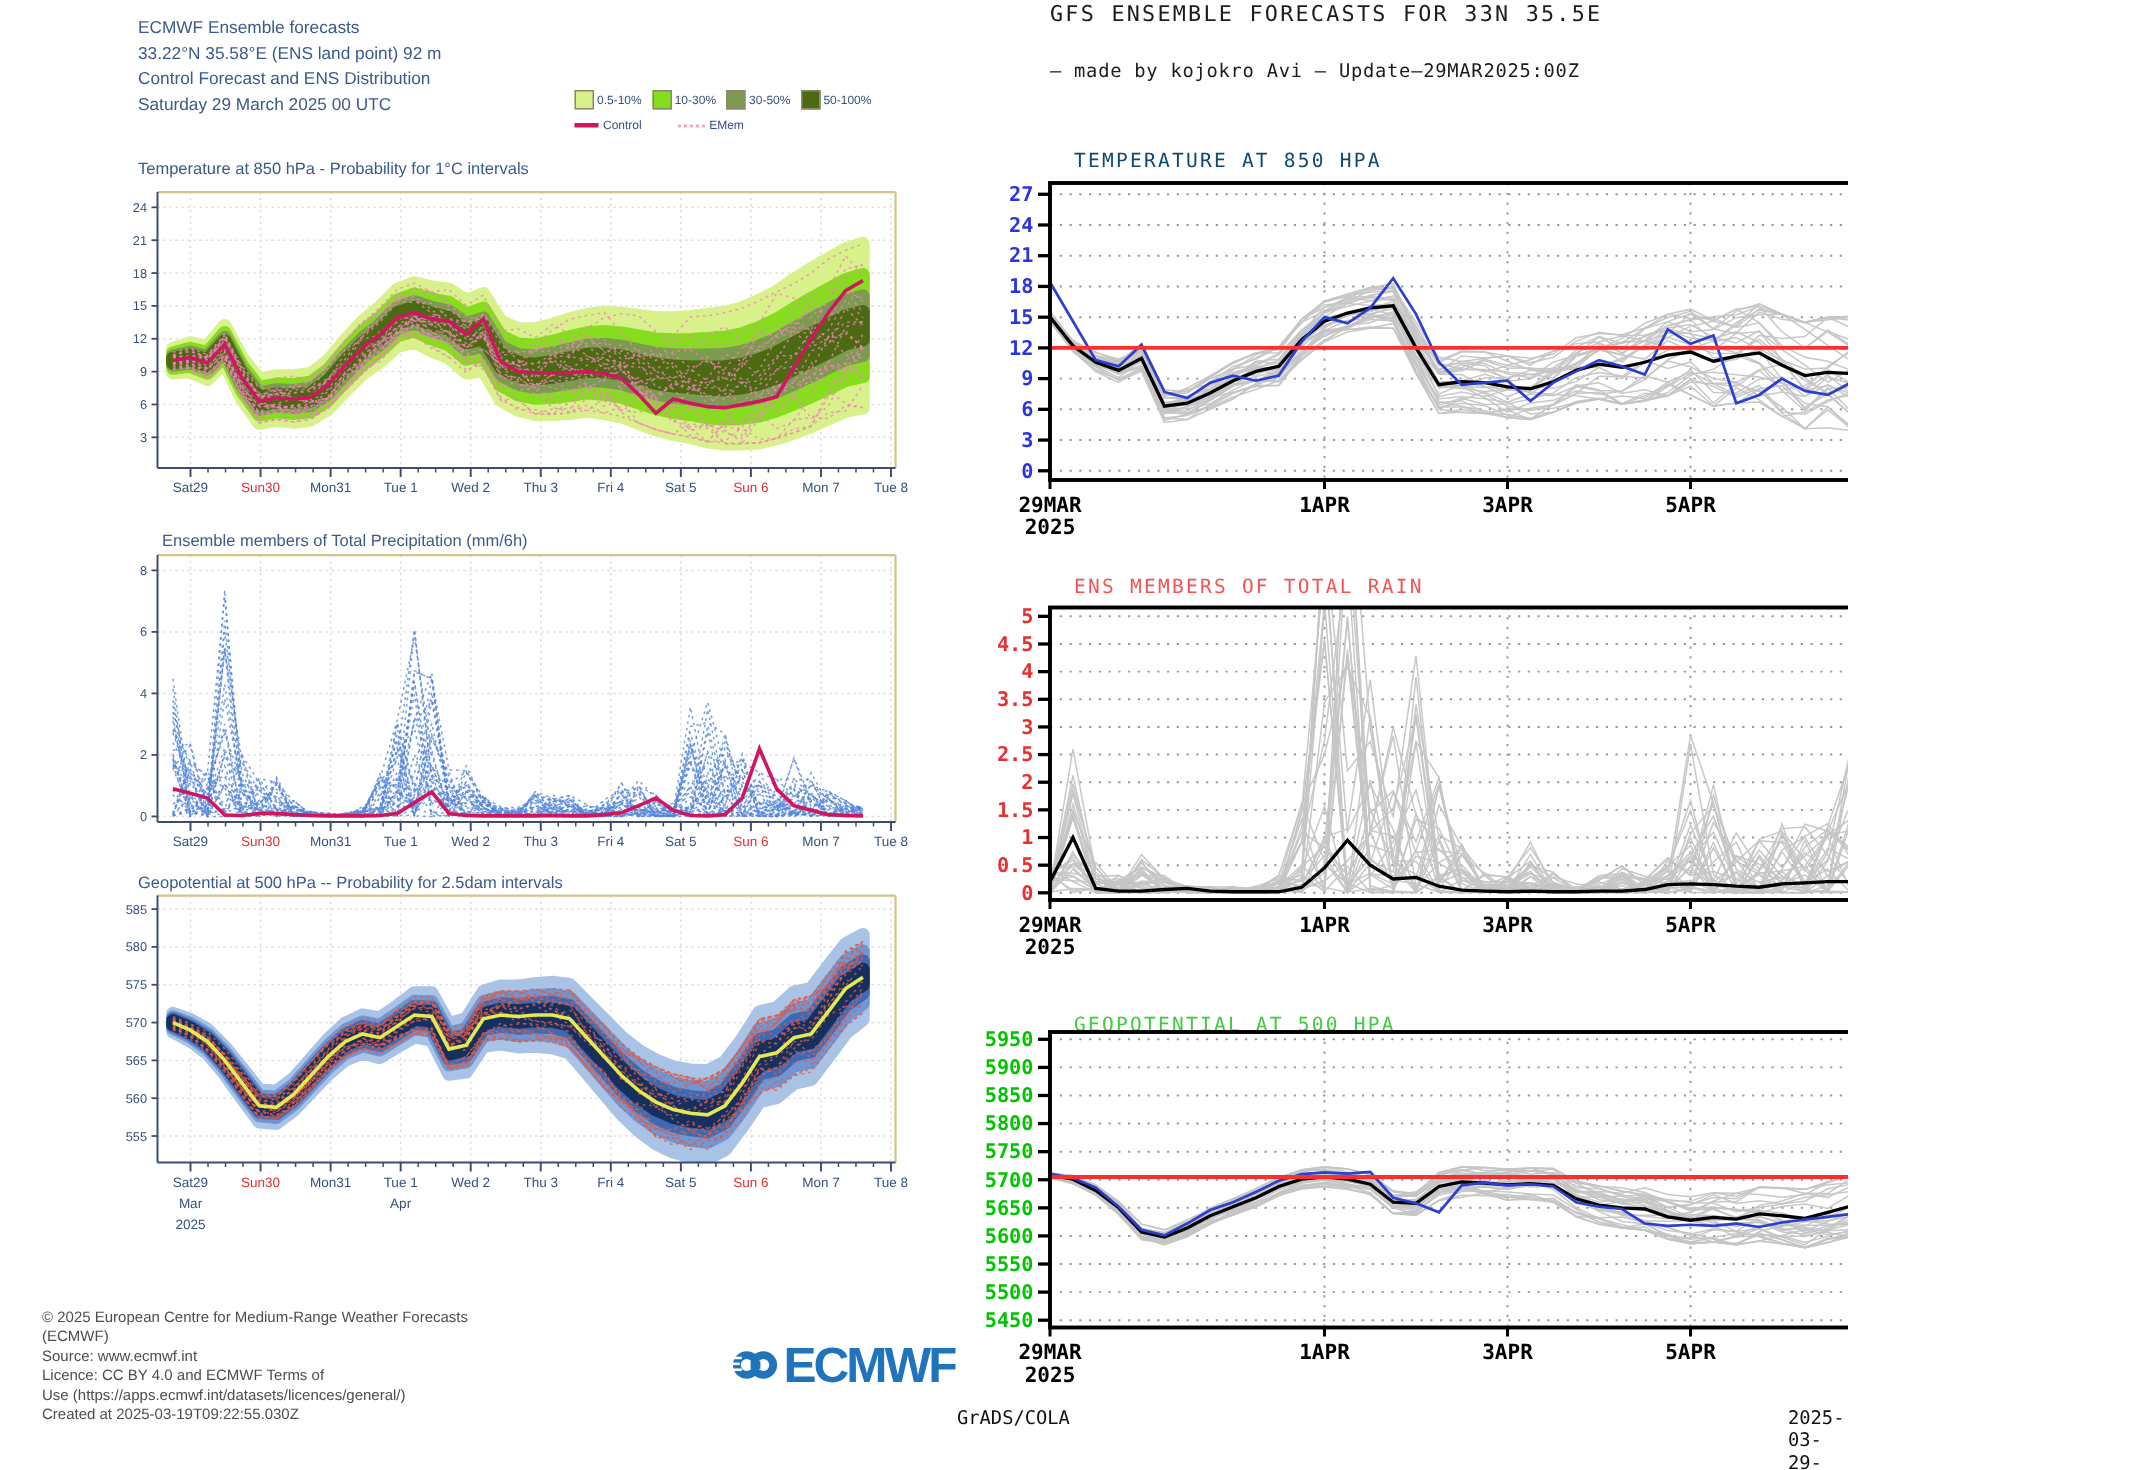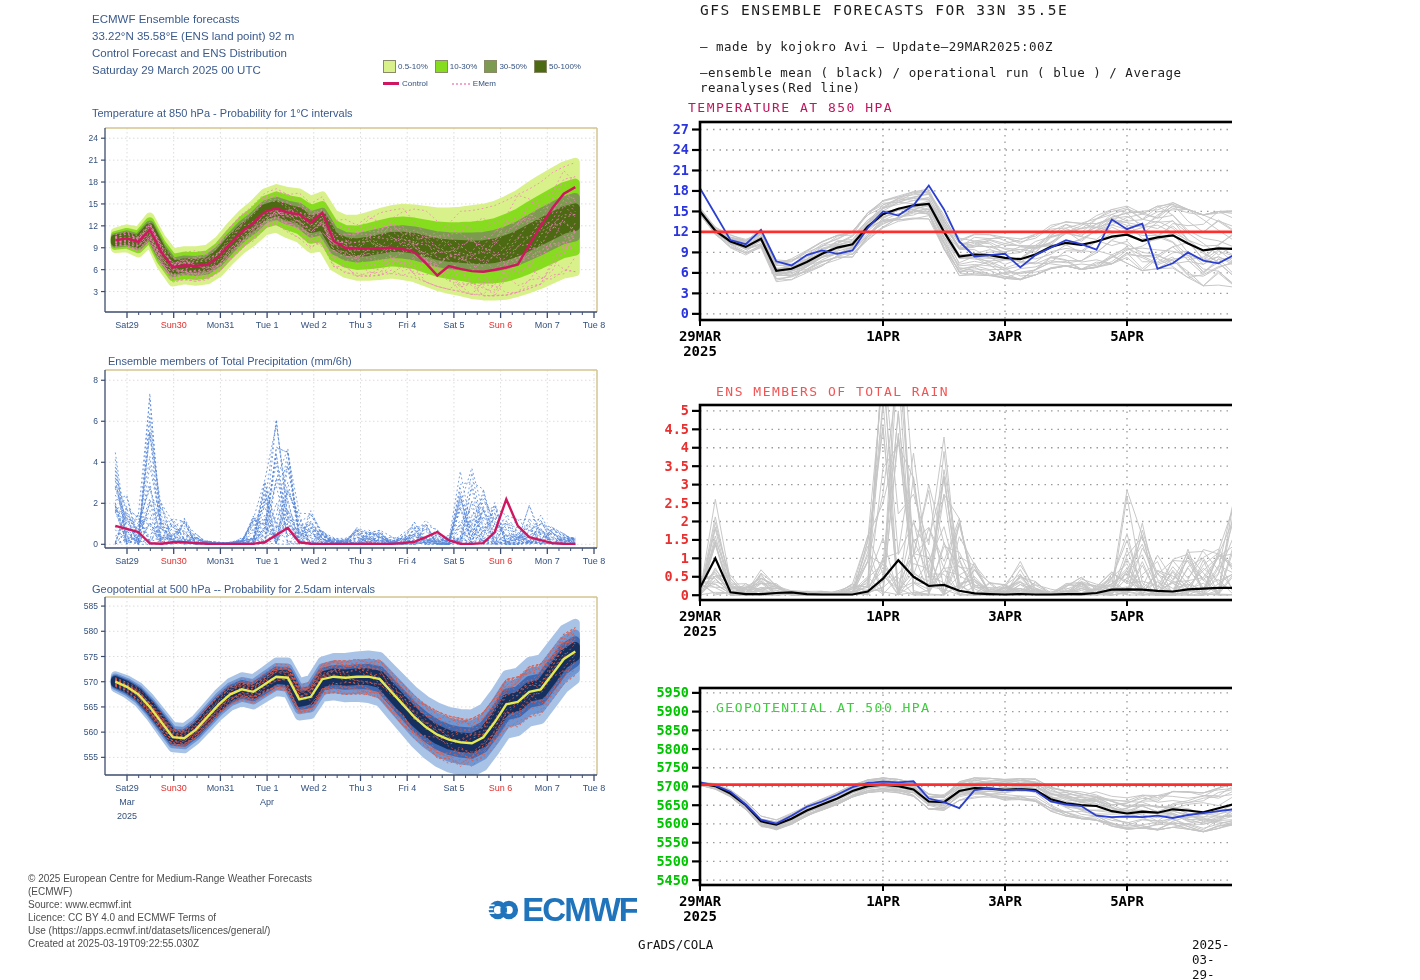--- a/index.html
+++ b/index.html
@@ -19,23 +19,23 @@
   .dsw{width:18px;height:0;border-top:2px dotted #f3a6cd;margin-right:3px;display:inline-block;}
   .lfooter{left:28px;top:872px;font-size:10px;color:#4d4d4d;line-height:13px;width:345px;}
   .logo{left:488px;top:889px;width:149px;height:42px;overflow:hidden;display:flex;align-items:center;color:#1f74bc;}
   .logo-text{font-size:33px;font-weight:bold;letter-spacing:-2px;margin-left:3px;white-space:nowrap;}
   
   .mono{font-family:"DejaVu Sans Mono",monospace;}
   .rtitle{left:700px;top:2px;font-size:14.5px;letter-spacing:1.5px;color:#1c1c1c;}
   .rsub1{left:700px;top:39px;font-size:12.5px;color:#1c1c1c;letter-spacing:0.5px;}
   .rsub2{left:700px;top:65px;font-size:12.5px;color:#1c1c1c;letter-spacing:0.5px;}
   .rct{font-size:13px;letter-spacing:1.5px;}
-  .rct1{left:688px;top:100px;color:#be185d;}
+  .rct1{left:716px;top:100px;color:#0c4a6e;}
   .rct2{left:716px;top:384px;color:#f25454;}
-  .rct3{left:716px;top:700px;color:#3ecc3e;}
+  .rct3{left:716px;top:676px;color:#3ecc3e;}
   .credit{left:638px;top:937px;font-size:12.5px;color:#111;}
   .timestamp{left:1192px;top:937px;font-size:12.5px;color:#111;}
   svg.chart{position:absolute;overflow:visible;}
 </style>
 </head>
 <body>
 
 <div class="page">
 
   <div class="abs lheader">
@@ -504,21 +504,20 @@
       <rect x="19" y="15" width="10" height="8" fill="#1f74bc"></rect>
       <rect x="0" y="10.5" width="10" height="2.6" fill="#ffffff"></rect>
       <rect x="0" y="16.5" width="8" height="2.6" fill="#ffffff"></rect>
       <rect x="0" y="22.5" width="10" height="2.6" fill="#ffffff"></rect>
     </svg>
     <span class="logo-text">ECMWF</span>
   </div>
 
   <div class="abs rtitle mono">GFS ENSEMBLE FORECASTS FOR 33N 35.5E</div>
   <div class="abs rsub1 mono">– made by kojokro Avi – Update–29MAR2025:00Z</div>
-  <div class="abs rsub2 mono">–ensemble mean ( black) / operational run ( blue )  / Average reanalyses(Red line)</div>
 
   <div class="abs rct rct1 mono">TEMPERATURE AT 850 HPA</div>
   <svg class="chart" id="c-gfs-temp850" width="670" height="254" style="left: 650px; top: 112px;">
       <g transform="translate(50,10)">
         <clipPath id="cl-gfs-temp850">
           <rect x="0" y="0" width="610" height="198"></rect>
         </clipPath>
         <g>
           <line x1="183" y1="0" x2="183" y2="198" stroke="#9a9a9a" stroke-width="1.3" stroke-dasharray="1.5 5"></line>
           <line x1="305" y1="0" x2="305" y2="198" stroke="#9a9a9a" stroke-width="1.3" stroke-dasharray="1.5 5"></line>

